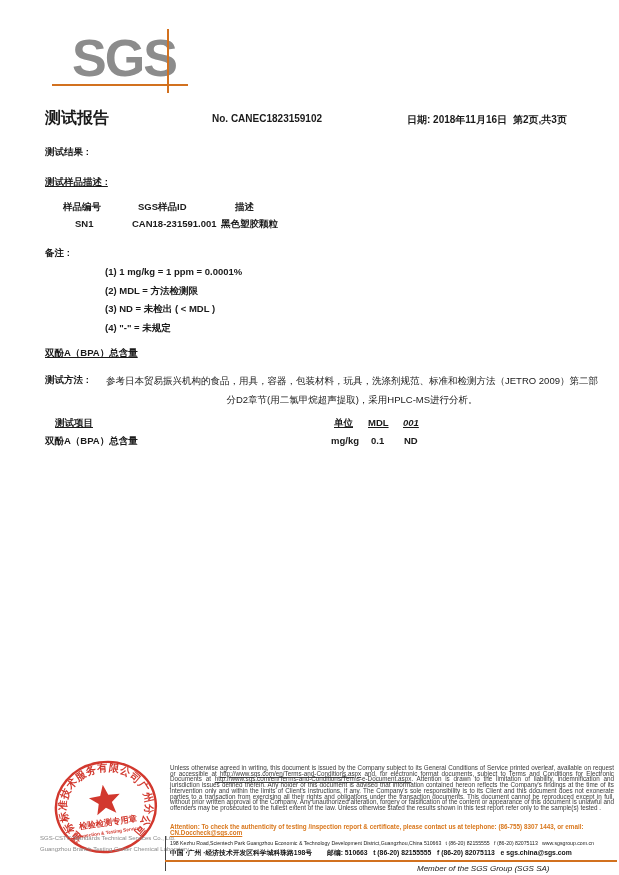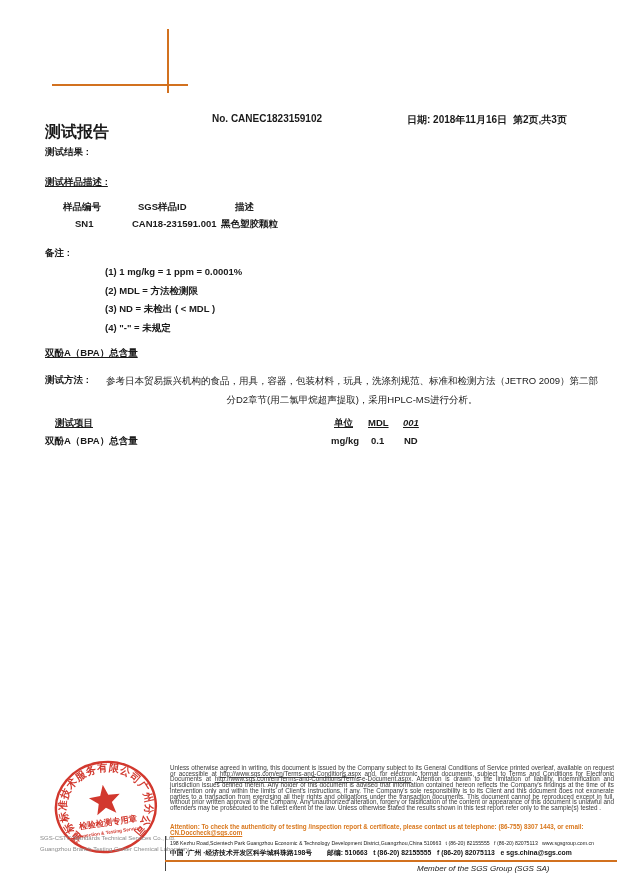--- a/index.html
+++ b/index.html
@@ -42,24 +42,25 @@
   .member{font-size:8px;color:#222;font-style:italic;}
 
   
   .stamp{position:absolute;left:52px;top:760px;transform:rotate(-8deg);opacity:0.93;}
 </style>
 </head>
 <body>
 
 <div id="page">
 
+  <div class="abs logo-text" style="left:72px;top:32px;">SGS</div>
   <div class="abs logo-hline" style="left:52px;top:84px;width:136px;"></div>
   <div class="abs logo-vline" style="left:167px;top:29px;height:64px;"></div>
 
-  <div class="abs doc-title" style="left:45px;top:108px;margin-top:14px;">测试报告</div>
+  <div class="abs doc-title" style="left:45px;top:108px;">测试报告</div>
   <div class="abs hdr" style="left:212px;top:113px;">No. CANEC1823159102</div>
   <div class="abs hdr" style="left:407px;top:113px;">日期: 2018年11月16日</div>
   <div class="abs hdr" style="left:513px;top:113px;">第2页,共3页</div>
 
   <div class="abs lbl" style="left:45px;top:146px;">测试结果 :</div>
   <div class="abs lbl-u" style="left:45px;top:176px;">测试样品描述 :</div>
 
   <div class="abs cell-h" style="left:63px;top:201px;">样品编号</div>
   <div class="abs cell-h" style="left:138px;top:201px;">SGS样品ID</div>
   <div class="abs cell-h" style="left:235px;top:201px;">描述</div>

